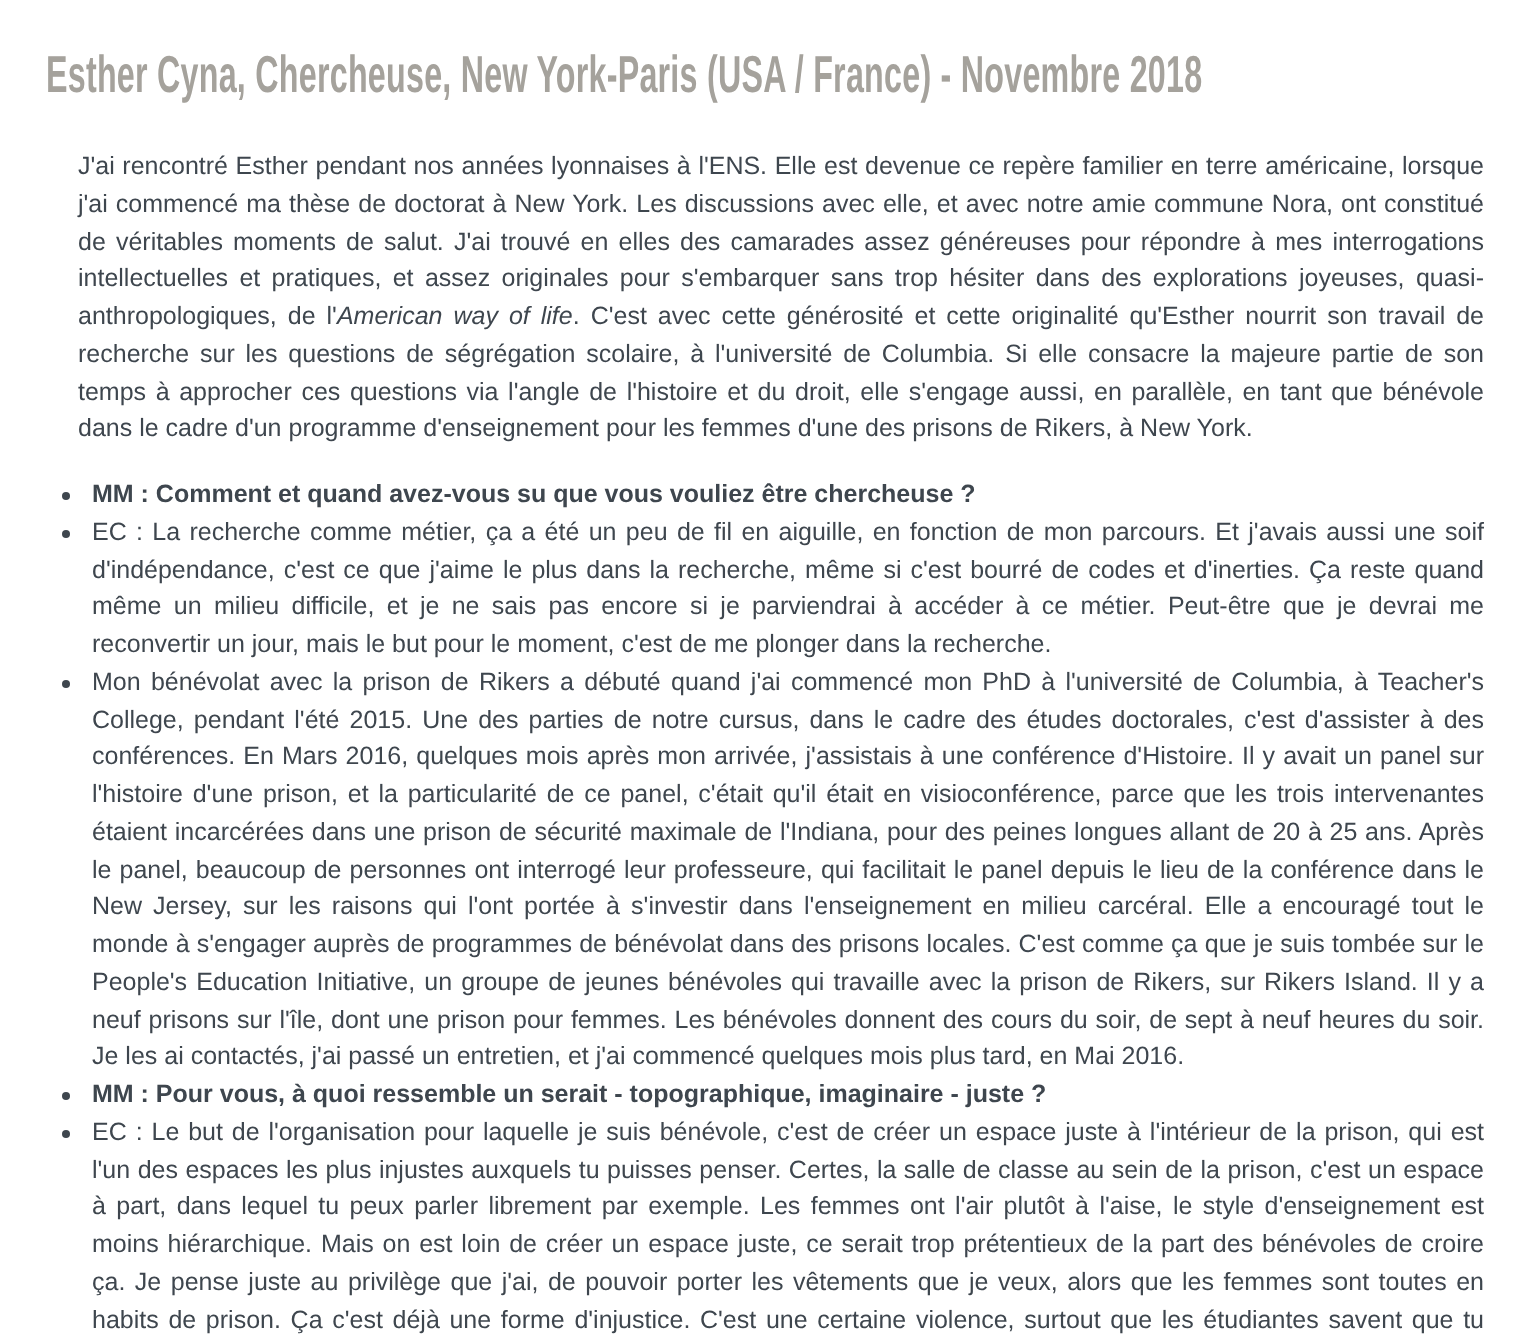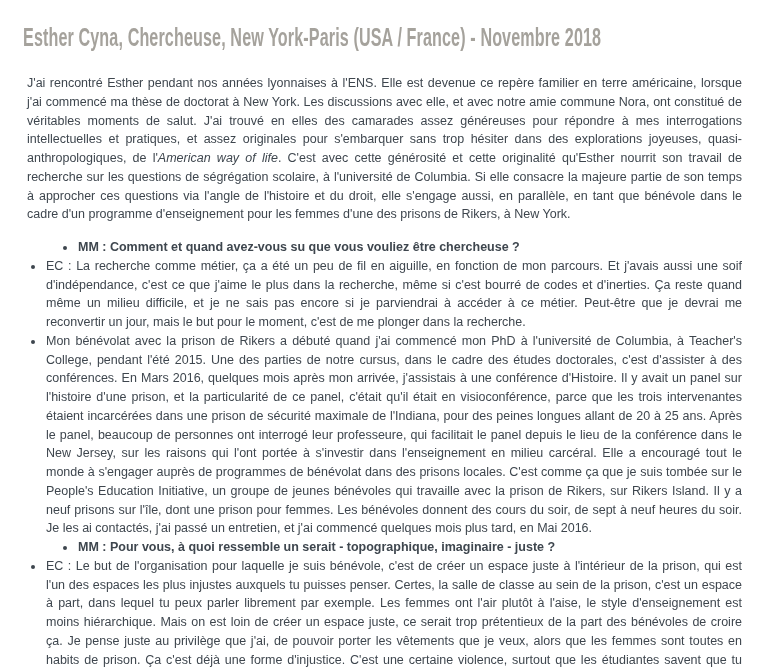--- a/index.html
+++ b/index.html
@@ -31,41 +31,40 @@
     font-weight: 700;
     font-size: 26px;
     line-height: 1;
     color: var(--title);
     white-space: nowrap;
     transform: scaleX(0.62);
     transform-origin: 0 50%;
     letter-spacing: 0.2px;
   }
   .intro {
-    margin: 24px 0 0 4px;
+    margin: 24px 0 0 16px;
     text-align: justify;
     line-height: 1.5;
   }
   .intro .it {
     font-style: italic;
   }
   .interview {
     margin: 14px 0 0 0;
     padding: 0 0 0 22px;
     list-style: disc outside;
   }
   .interview li {
     text-align: justify;
     line-height: 1.5;
     padding-left: 1px;
   }
   .interview li.q {
     font-weight: 700;
     text-align: left;
-    margin-left: 32px;
   }
 </style>
 </head>
 <body>
 
 <div class="page">
 
   <h1 class="title">Esther Cyna, Chercheuse, New York-Paris (USA / France) - Novembre 2018</h1>
 
   <p class="intro"><span>J'ai rencontré Esther pendant nos années lyonnaises à l'ENS. Elle est devenue ce repère familier en terre américaine, lorsque j'ai commencé ma thèse de doctorat à New York. Les discussions avec elle, et avec notre amie commune Nora, ont constitué de véritables moments de salut. J'ai trouvé en elles des camarades assez généreuses pour répondre à mes interrogations intellectuelles et pratiques, et assez originales pour s'embarquer sans trop hésiter dans des explorations joyeuses, quasi-anthropologiques, de l'</span><span class="it">American way of life</span><span>. C'est avec cette générosité et cette originalité qu'Esther nourrit son travail de recherche sur les questions de ségrégation scolaire, à l'université de Columbia. Si elle consacre la majeure partie de son temps à approcher ces questions via l'angle de l'histoire et du droit, elle s'engage aussi, en parallèle, en tant que bénévole dans le cadre d'un programme d'enseignement pour les femmes d'une des prisons de Rikers, à New York.</span></p>

